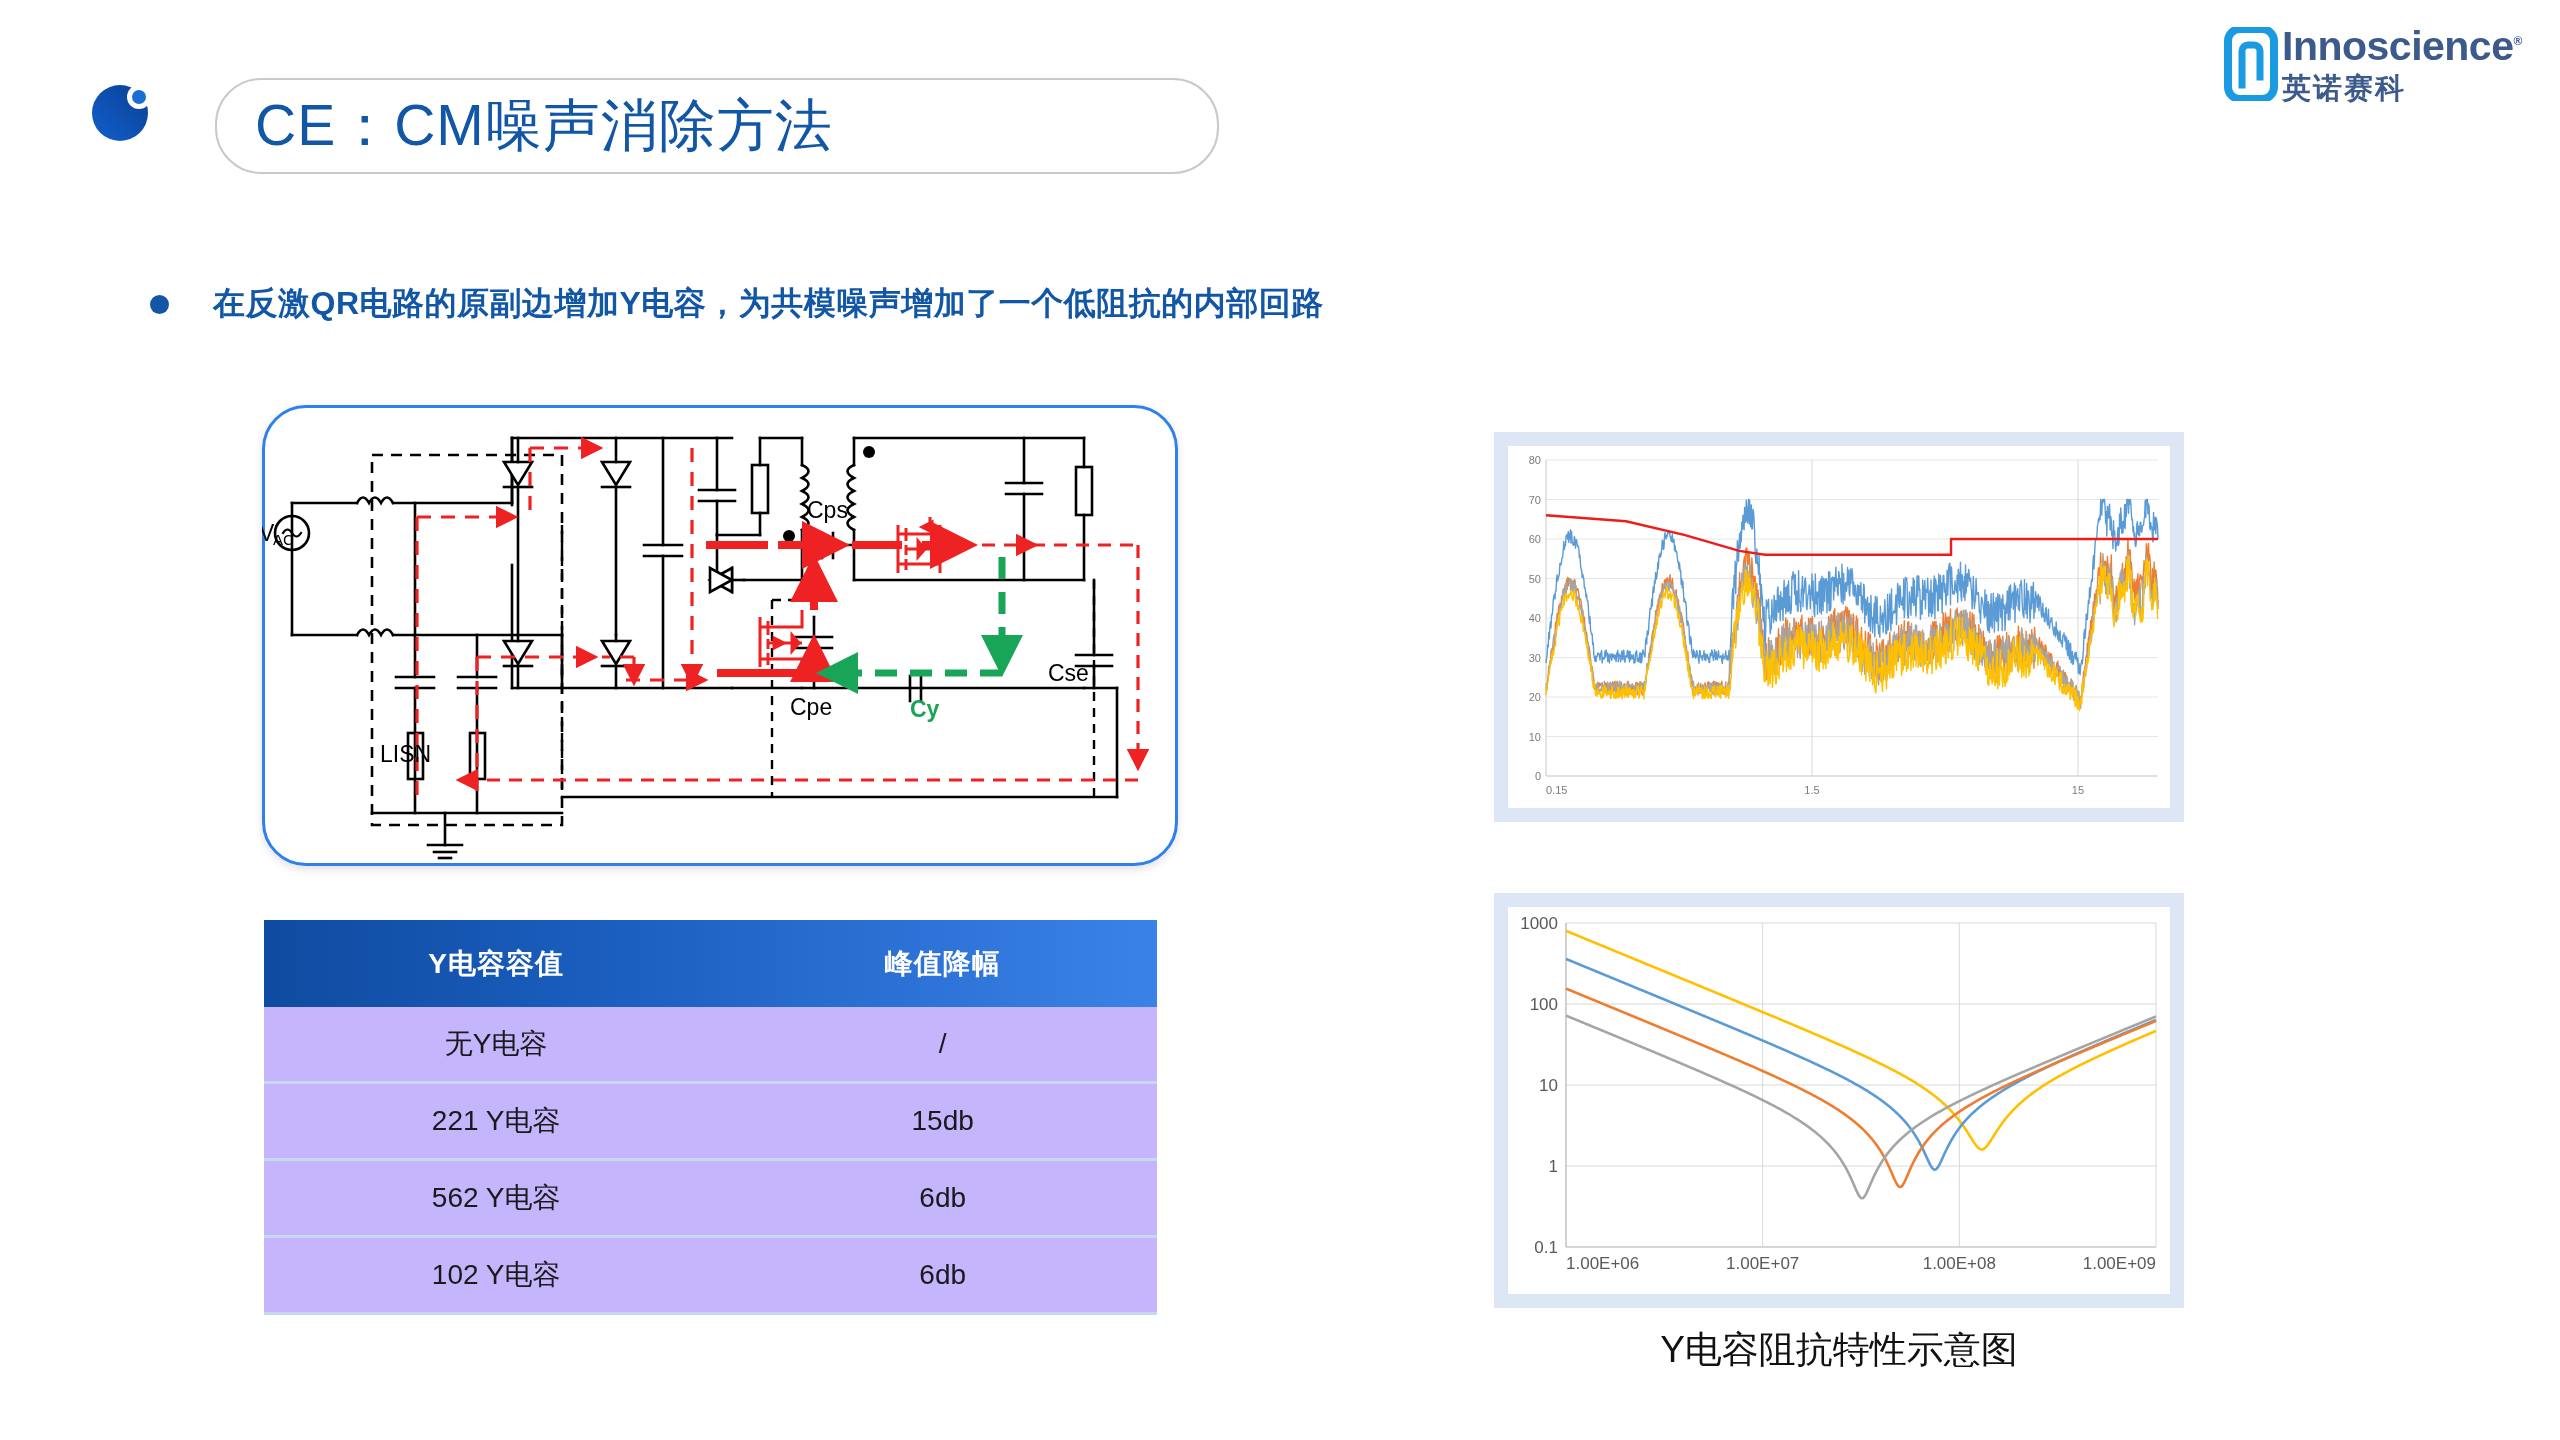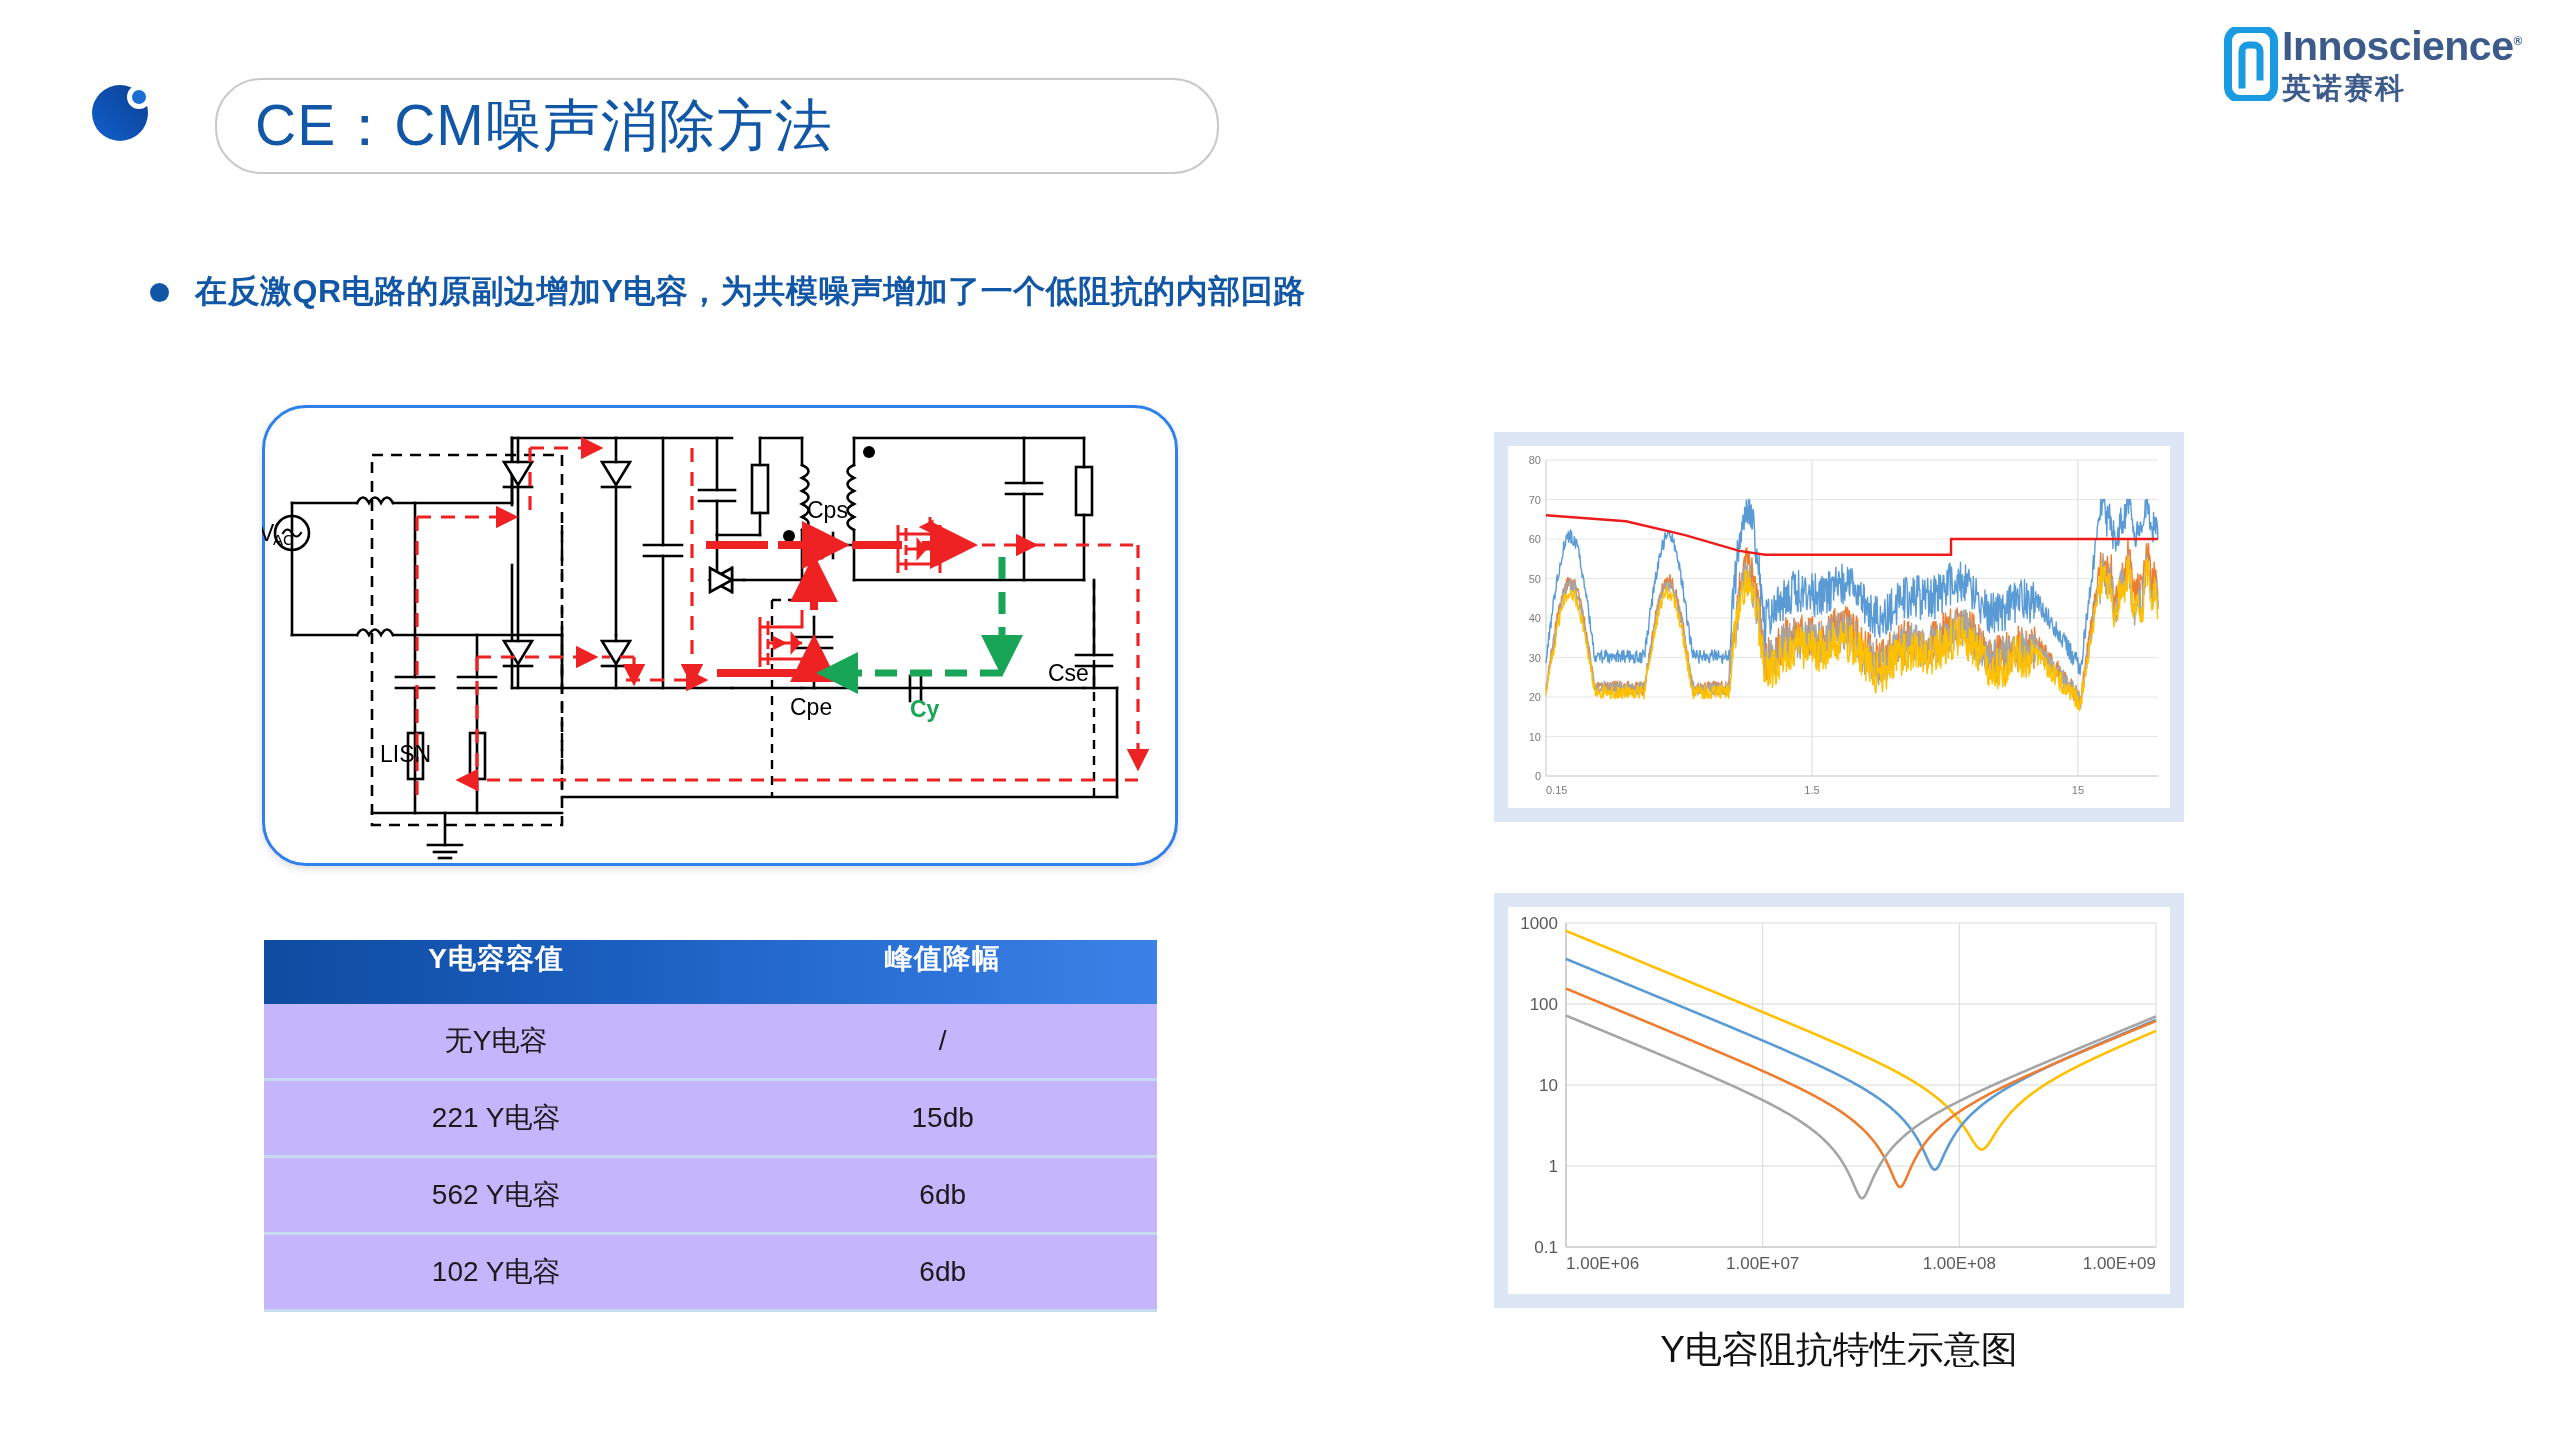--- a/index.html
+++ b/index.html
@@ -24,38 +24,37 @@
     left:215px;top:78px;width:1000px;height:92px;
     border:2px solid #c9c9c9;border-radius:46px;background:#fff;
     display:flex;align-items:center;
   }
   #title-text{
     font-size:57px;color:#1257a6;font-weight:normal;
     padding-left:38px;white-space:nowrap;letter-spacing:1px;
   }
 
   
-  #bullet-row{left:150px;top:270px;display:flex;align-items:center;gap:26px;}
+  #bullet-row{left:150px;top:282px;display:flex;align-items:center;gap:44px;}
   #bullet-dot{width:19px;height:19px;border-radius:50%;background:#1257a6;flex:none;}
   #bullet-text{font-size:32px;font-weight:bold;color:#1257a6;white-space:nowrap;letter-spacing:0.5px;}
 
   
   #circuit-card{
     left:262px;top:405px;width:910px;height:455px;
     border:3px solid #2f80ed;border-radius:44px;background:#fff;
     box-shadow:0 3px 9px rgba(0,0,0,.13);
   }
   #circuit-svg{left:262px;top:405px;width:910px;height:455px;}
 
   
   #data-table{left:264px;top:920px;width:893px;}
   #data-table .thead{
-    height:64px;display:flex;align-items:flex-start;
+    height:87px;display:flex;align-items:center;
     background:linear-gradient(90deg,#0f4ba0 0%,#1b5fc0 40%,#3b82e8 100%);
-    margin-top:20px;
   }
   #data-table .th{
     color:#fff;font-size:28px;font-weight:bold;text-align:center;letter-spacing:1px;
   }
   #data-table .tr{
     height:74px;display:flex;align-items:center;background:#c4b5fd;
     border-bottom:3px solid #c6d9ee;
   }
   #data-table .tr:first-of-type{border-top:none;}
   #data-table .td{font-size:28px;color:#1a1a1a;text-align:center;}

